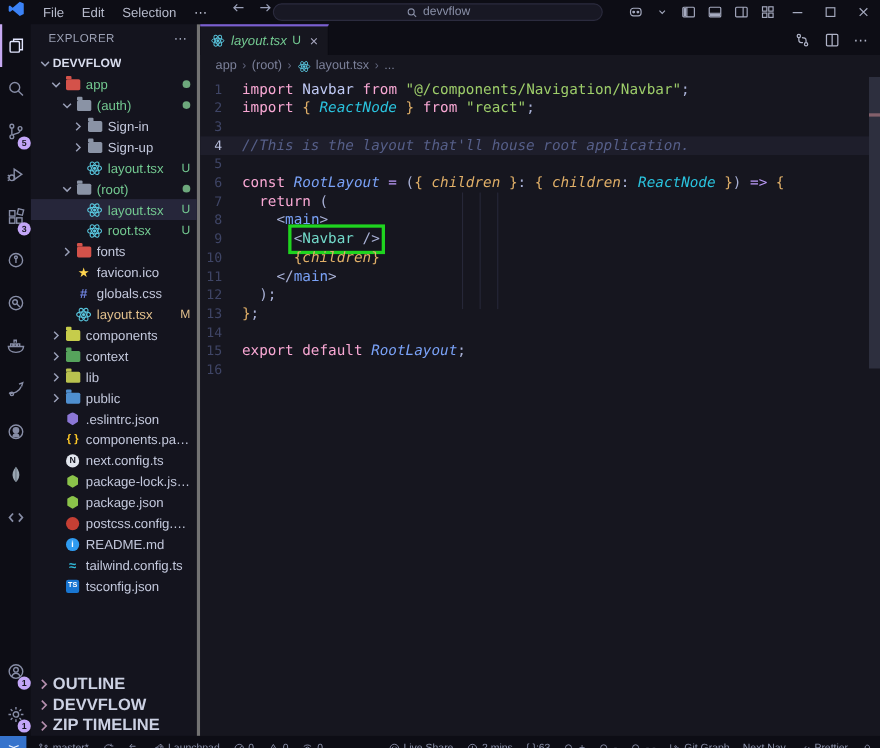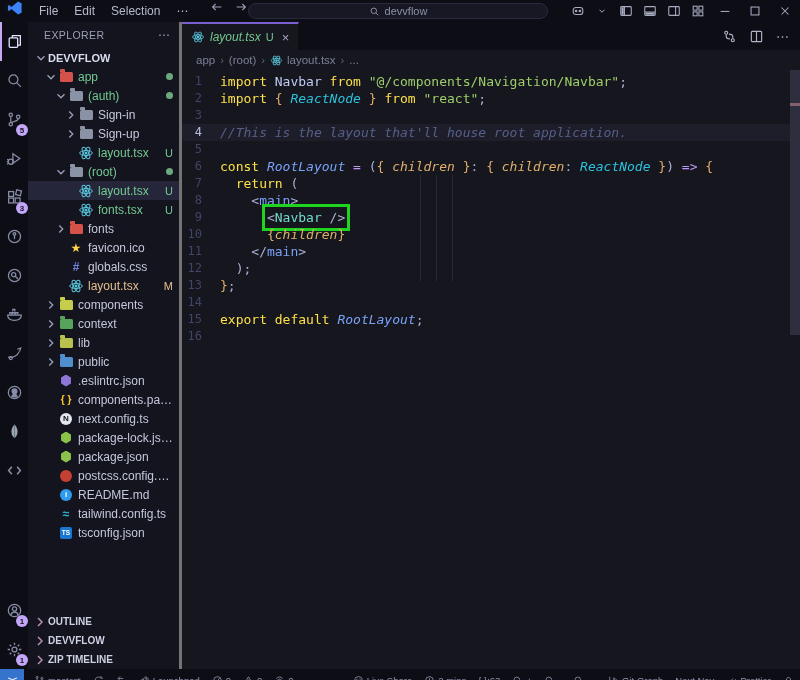--- a/index.html
+++ b/index.html
@@ -65,21 +65,21 @@
   .folder::before{content:"";position:absolute;top:-2.5px;left:0;width:5.5px;height:2.5px;
                   border-radius:1px 1px 0 0;background:inherit}
   .gl{font-size:12px;line-height:1}
   .sq{width:12px;height:12px;border-radius:2px;background:#1976d2;color:#fff;font-size:6.5px;
       font-weight:bold;display:flex;align-items:center;justify-content:center}
   .circ{width:12px;height:12px;border-radius:50%;display:flex;align-items:center;justify-content:center;
         font-size:8px;font-weight:bold}
   .hexa{width:11px;height:12px;clip-path:polygon(50% 0,95% 25%,95% 75%,50% 100%,5% 75%,5% 25%)}
   .diamond{width:9px;height:9px;transform:rotate(45deg);border-radius:1px;background:#e64a19}
   .panels{flex:none}
-  .panel-row{height:19px;display:flex;align-items:center;color:#ccd1e3;font-weight:bold;font-size:10px}
+  .panel-row{height:19px;display:flex;align-items:center;color:#ccd1e3;font-weight:bold;font-size:15px}
   .panel-row .chev{width:16px;margin-left:4px;display:flex;justify-content:center;color:#b48ead}
 
   
   .editor{flex:1;display:flex;flex-direction:column;min-width:0;background:var(--bg-editor);position:relative}
   .tabbar{height:28px;flex:none;background:var(--bg-dark);display:flex;align-items:stretch}
   .tab{display:flex;align-items:center;gap:5px;padding:0 9px;background:var(--bg-editor);
        border-top:2px solid var(--accent);border-right:1px solid #0b0b12;font-size:12px}
   .tab .fico{width:14px;height:14px}
   .tab .tlabel{font-style:italic;color:var(--green)}
   .tab .tgit{color:var(--green);font-size:11px}
@@ -89,21 +89,21 @@
   .breadcrumb{height:20px;flex:none;display:flex;align-items:center;gap:5px;padding-left:14px;
               font-size:11.5px;color:#7b8099}
   .breadcrumb .fico{width:13px;height:13px;display:flex}
   .bc-sep{color:#62667e;font-size:11px}
   .code{flex:1;position:relative;font-family:"DejaVu Sans Mono",monospace;font-size:13px;
         line-height:17px;padding-top:3px;overflow:hidden}
   .line{display:flex;height:17px;white-space:pre}
   .line .num{width:38px;flex:none;text-align:right;padding-right:18px;color:#3f4566;font-size:12px}
   .line.active{background:rgba(122,130,190,.08)}
   .line.active .num{color:#b9bfdd}
-  .tok-k{color:#fde047}.tok-v{color:#c0caf5}.tok-s{color:#9ece6a}.tok-p{color:#a9b1d6}
+  .tok-k{color:#f9a8d4}.tok-v{color:#c0caf5}.tok-s{color:#9ece6a}.tok-p{color:#a9b1d6}
   .tok-b{color:#e0af68}.tok-c{color:#565f89;font-style:italic}
   .tok-f{color:#7aa2f7;font-style:italic}.tok-a{color:#e0af68;font-style:italic}
   .tok-t{color:#2ac3de;font-style:italic}.tok-g{color:#7aa2f7}.tok-m{color:#73daca}.tok-o{color:#bb9af7}
   .box{outline:3px solid #1fd41f;outline-offset:2px}
   .guides{position:absolute;left:238px;top:105px;height:106px;width:50px;pointer-events:none}
   .guides i{position:absolute;top:0;bottom:0;width:1px;background:#262738;display:block}
   .scroll-slider{position:absolute;right:0;top:0;width:10px;height:265px;background:#2d2f3e}
   .ruler-mark{position:absolute;right:0;top:33px;width:10px;height:3px;background:#83606b}
 
   
@@ -486,21 +486,21 @@
             <span class="fico">
               <svg viewBox="0 0 16 16">
                 <circle cx="8" cy="8" r="1.5" fill="#58c4dc"></circle>
                 <g fill="none" stroke="#58c4dc" stroke-width="1">
                   <ellipse cx="8" cy="8" rx="6.3" ry="2.5"></ellipse>
                   <ellipse cx="8" cy="8" rx="6.3" ry="2.5" transform="rotate(60 8 8)"></ellipse>
                   <ellipse cx="8" cy="8" rx="6.3" ry="2.5" transform="rotate(120 8 8)"></ellipse>
                 </g>
               </svg>
             </span>
-            <span class="lbl">fonts.tsx</span>
+            <span class="lbl">root.tsx</span>
             <span class="spring"></span>
             <span class="gitb">U</span>
           </div>
           <div class="row">
             <span style="width: 26px; flex: 0 0 auto;"></span>
             <span class="chev">
               <svg viewBox="0 0 16 16" fill="none" stroke="currentColor" stroke-width="1.2">
                 <path d="m6 4 4 4-4 4" stroke-width="1.5"></path>
               </svg>
             </span>

